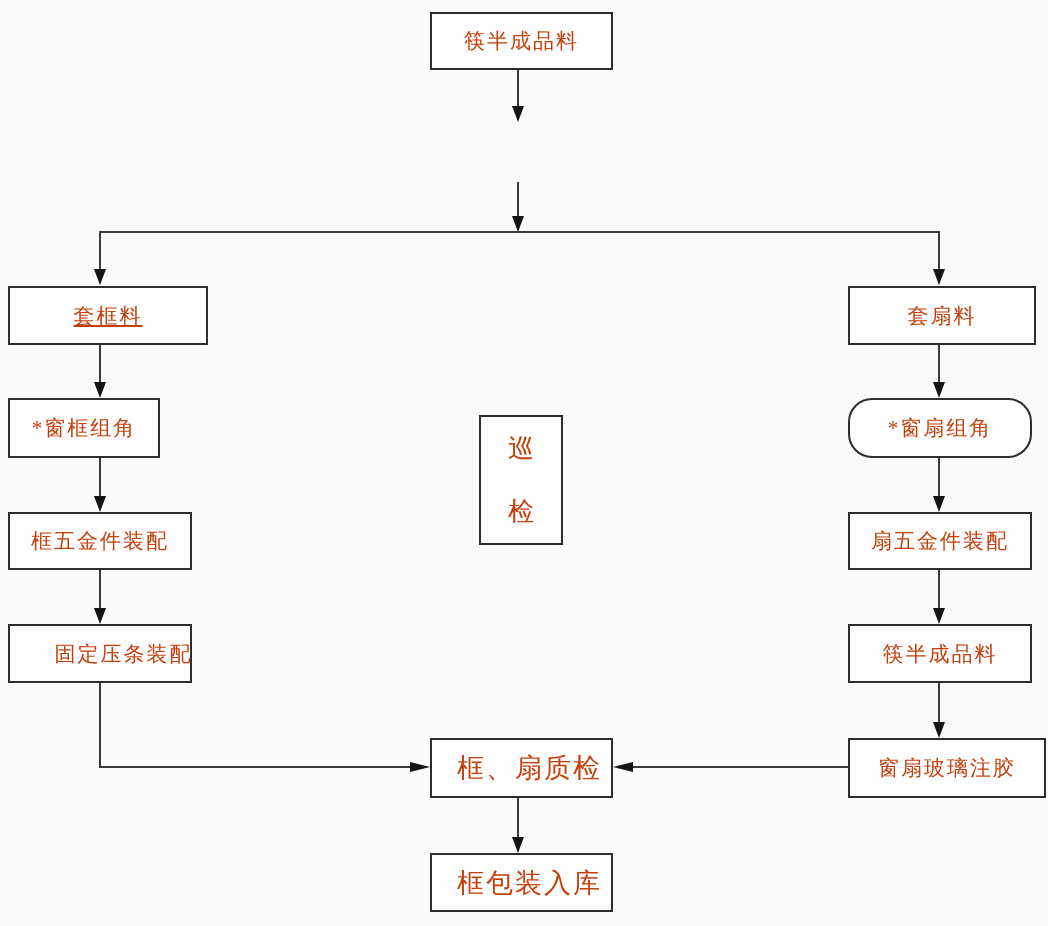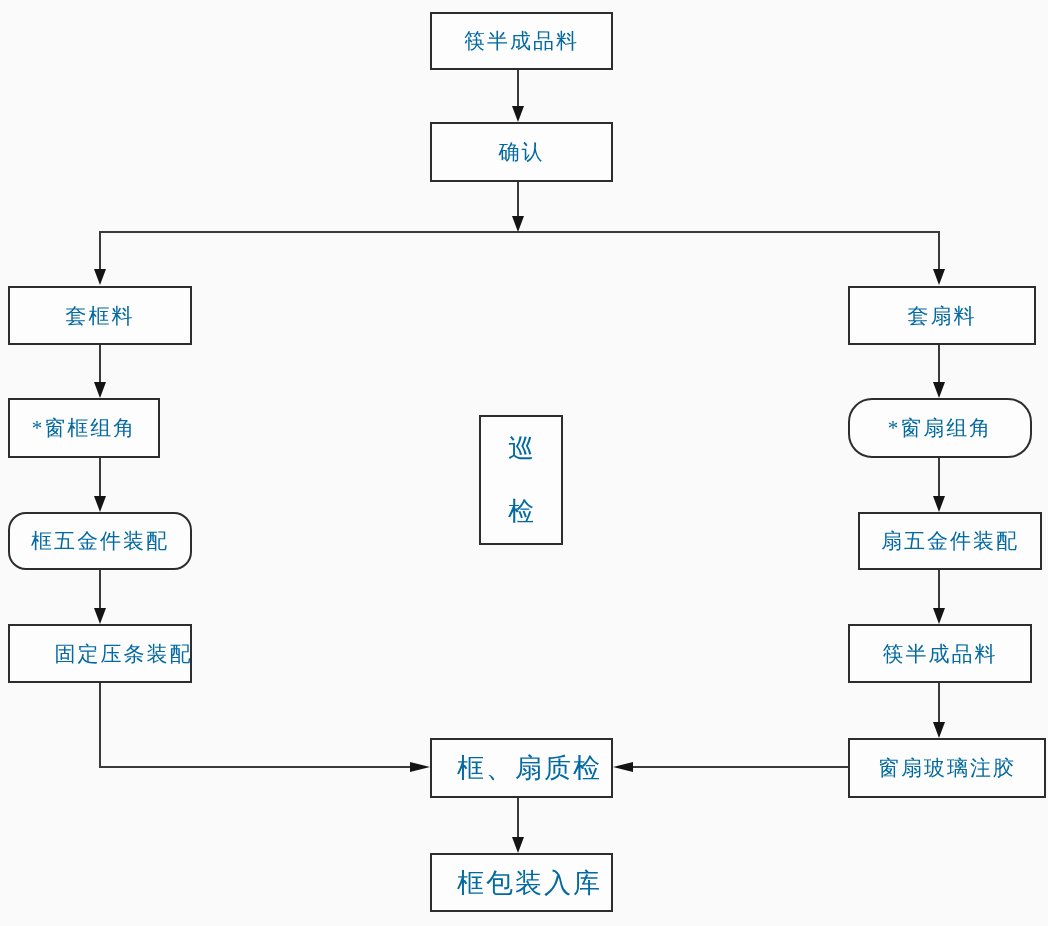--- a/index.html
+++ b/index.html
@@ -12,21 +12,21 @@
     overflow: hidden;
   }
   .node {
     position: absolute;
     background: #fdfdfd;
     border: 2px solid #2d2d2d;
     box-sizing: border-box;
     display: flex;
     align-items: center;
     justify-content: center;
-    color: #0369a1;
+    color: #c2410c;
     font-size: 21px;
     letter-spacing: 2px;
     text-align: center;
     white-space: nowrap;
   }
   .node-lg { font-size: 27px; letter-spacing: 2px; padding-left: 16px; }
   .node-vertical {
     flex-direction: column;
     gap: 28px;
     font-size: 26px;
@@ -62,54 +62,51 @@
 </style>
 </head>
 <body>
 
 <div class="canvas">
 
   <div class="node" style="left:430px; top:12px; width:183px; height:58px;">
     <span>筷半成品料</span>
   </div>
 
-  <div class="node" style="left:430px; top:122px; width:183px; height:60px;">
-    <span>确认</span>
-  </div>
 
-  <div class="node" style="left:8px; top:286px; width:184px; height:59px;">
+  <div class="node" style="left:8px; top:286px; width:200px; height:59px;text-decoration:underline;">
     <span>套框料</span>
   </div>
 
   <div class="node" style="left:8px; top:398px; width:152px; height:60px;">
     <span>*窗框组角</span>
   </div>
 
-  <div class="node" style="left:8px; top:512px; width:184px; height:58px;border-radius:18px;">
+  <div class="node" style="left:8px; top:512px; width:184px; height:58px;">
     <span>框五金件装配</span>
   </div>
 
   <div class="node" style="left:8px; top:624px; width:184px; height:59px;padding-left:47px;">
     <span>固定压条装配</span>
   </div>
 
   <div class="node node-vertical" style="left:479px; top:415px; width:84px; height:130px;">
     <span>巡</span>
     <span>检</span>
   </div>
 
   <div class="node" style="left:848px; top:286px; width:188px; height:59px;">
     <span>套扇料</span>
   </div>
 
   <div class="node" style="left:848px; top:398px; width:184px; height:60px;border-radius:24px;">
     <span>*窗扇组角</span>
   </div>
 
-  <div class="node" style="left:848px; top:512px; width:184px; height:58px;margin-left:10px;">
+  <div class="node" style="left:848px; top:512px; width:184px; height:58px;">
     <span>扇五金件装配</span>
   </div>
 
   <div class="node" style="left:848px; top:624px; width:184px; height:59px;">
     <span>筷半成品料</span>
   </div>
 
   <div class="node" style="left:848px; top:738px; width:198px; height:60px;">
     <span>窗扇玻璃注胶</span>
   </div>

